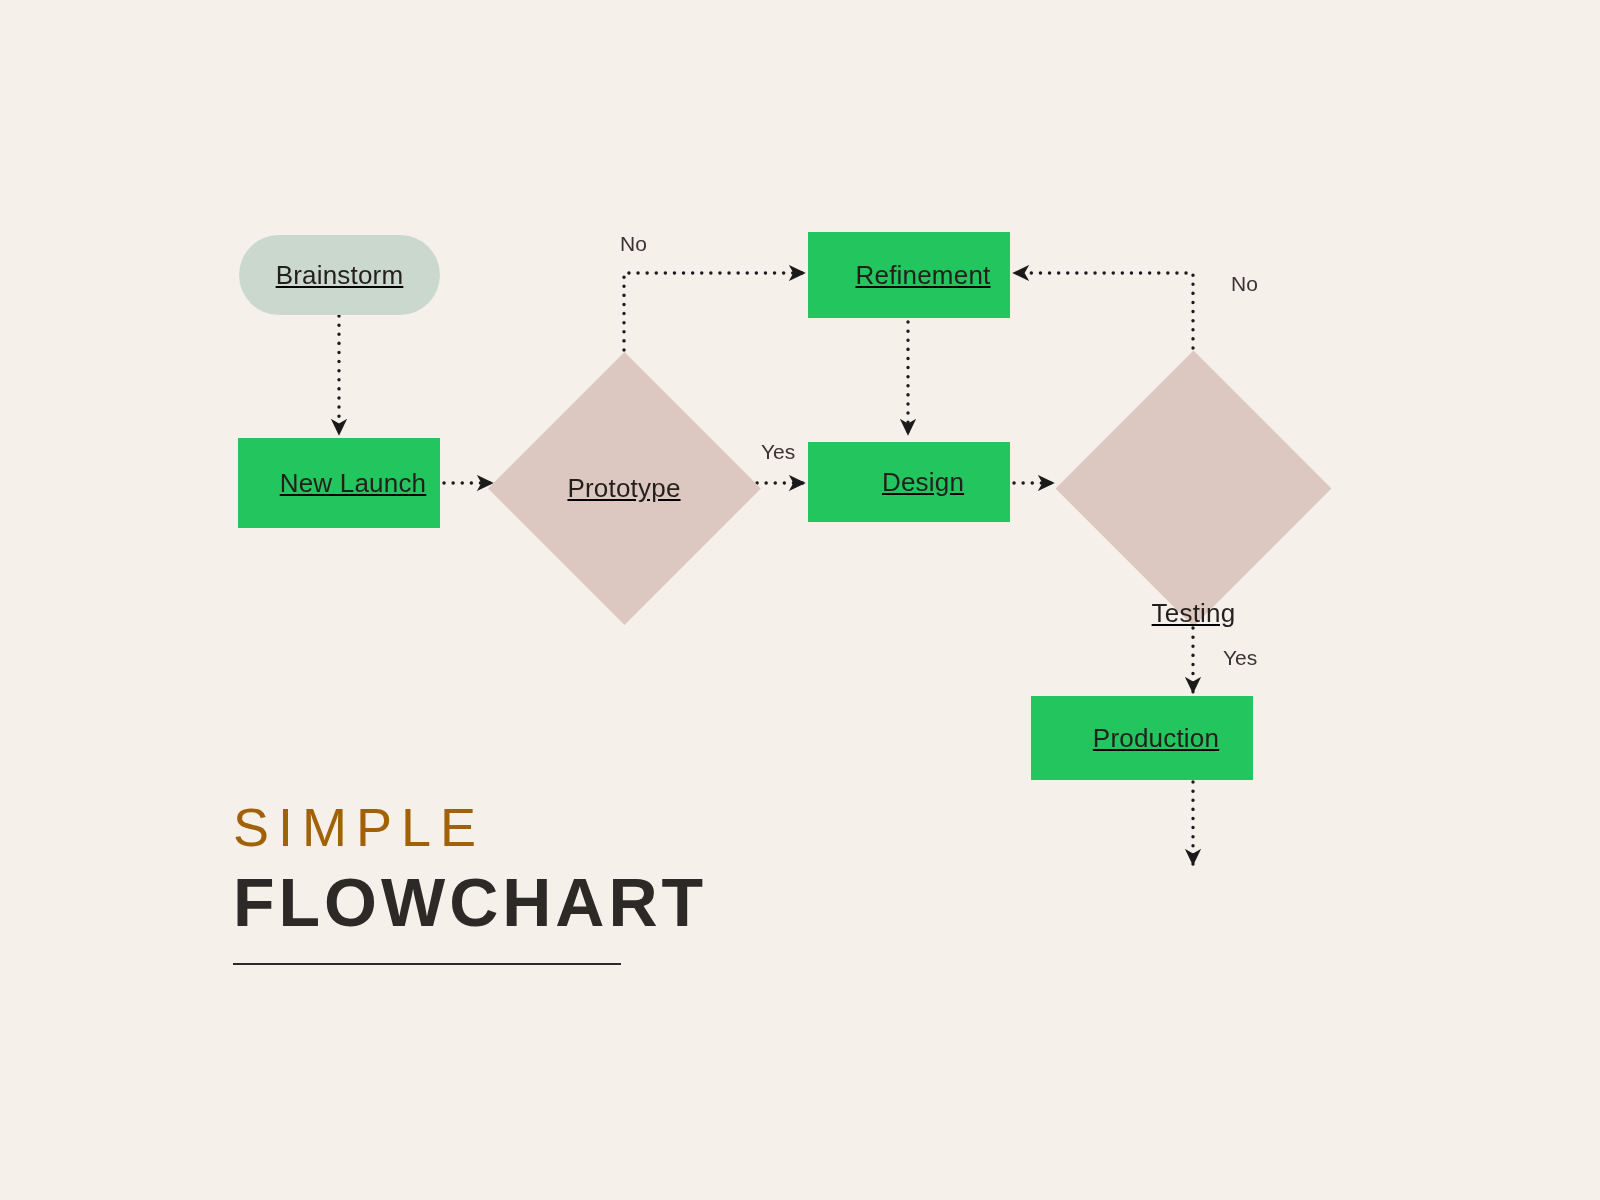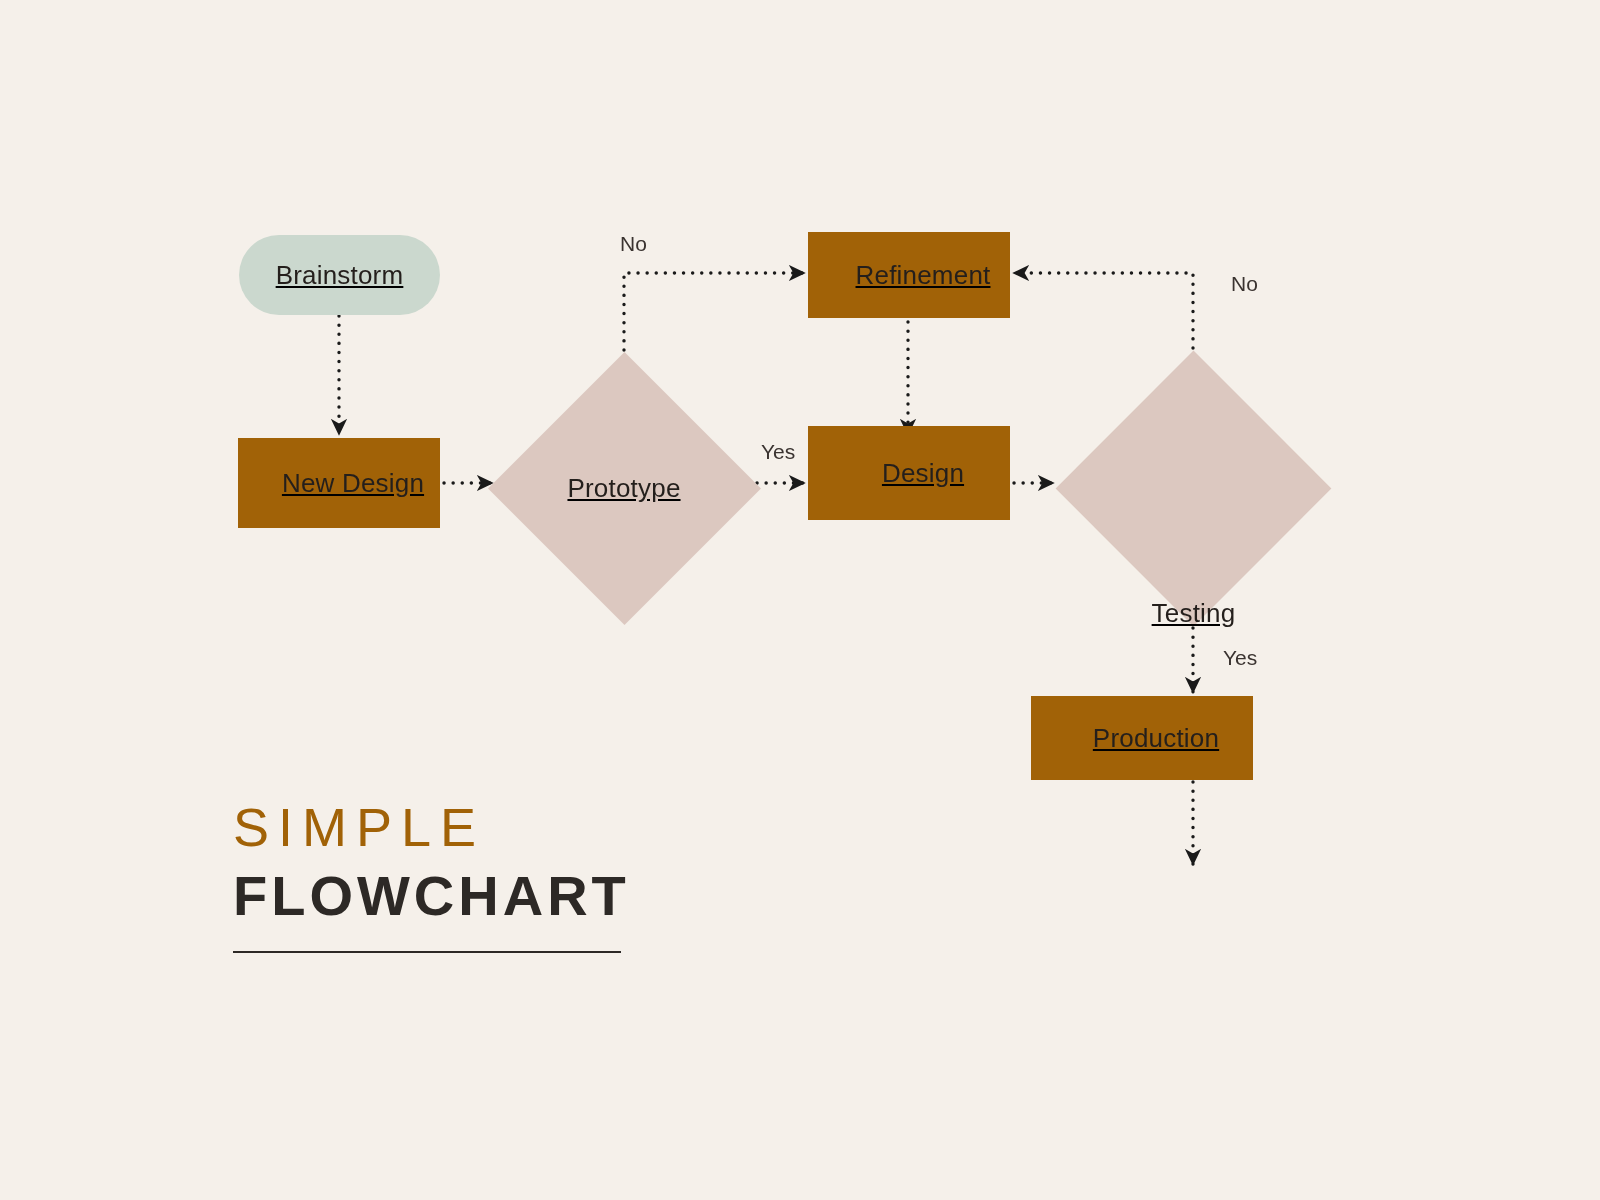--- a/index.html
+++ b/index.html
@@ -49,21 +49,21 @@
     letter-spacing: 0.2px;
     line-height: 1;
     white-space: nowrap;
   }
 
   .node-pill {
     border-radius: 999px;
     background: #cbd8ce;
   }
   .node-rect {
-    background: #a16207;
+    background: #22c55e;
     padding-left: 28px;
   }
 
   
   .node-diamond {
     background: transparent;
   }
   .node-diamond .diamond-face {
     position: absolute;
     left: 50%;
@@ -100,21 +100,21 @@
   }
   #title-line-1 {
     color: #a16207;
     font-size: 54px;
     font-weight: 300;
     letter-spacing: 9px;
     line-height: 1;
   }
   #title-line-2 {
     color: #2d2926;
-    font-size: 56px;
+    font-size: 68px;
     font-weight: 700;
     letter-spacing: 4px;
     line-height: 1;
     margin-top: 14px;
   }
   #title-rule {
     width: 388px;
     height: 2px;
     background: #2d2926;
     margin-top: 27px;
@@ -152,33 +152,33 @@
 
       <path d="M 1193 782 L 1193 864" marker-end="url(#arrow)"></path>
     </g>
   </svg>
 
   <div class="node node-pill" style="left:239px; top:235px; width:201px; height:80px;">
     <span class="label">Brainstorm</span>
   </div>
 
   <div class="node node-rect" style="left:238px; top:438px; width:202px; height:90px;">
-    <span class="label">New Design</span>
+    <span class="label">New Launch</span>
   </div>
 
   <div class="node node-diamond" style="left:496px; top:353px; width:256px; height:270px;">
     <span class="diamond-face"></span>
     <span class="label">Prototype</span>
   </div>
 
   <div class="node node-rect" style="left:808px; top:232px; width:202px; height:86px;">
     <span class="label">Refinement</span>
   </div>
 
-  <div class="node node-rect" style="left:808px; top:426px; width:202px; height:94px;">
+  <div class="node node-rect" style="left:808px; top:442px; width:202px; height:80px;">
     <span class="label">Design</span>
   </div>
 
   <div class="node node-diamond big" style="left:1057px; top:351px; width:273px; height:275px;align-items:flex-end;">
     <span class="diamond-face"></span>
     <span class="label">Testing</span>
   </div>
 
   <div class="node node-rect" style="left:1031px; top:696px; width:222px; height:84px;">
     <span class="label">Production</span>

